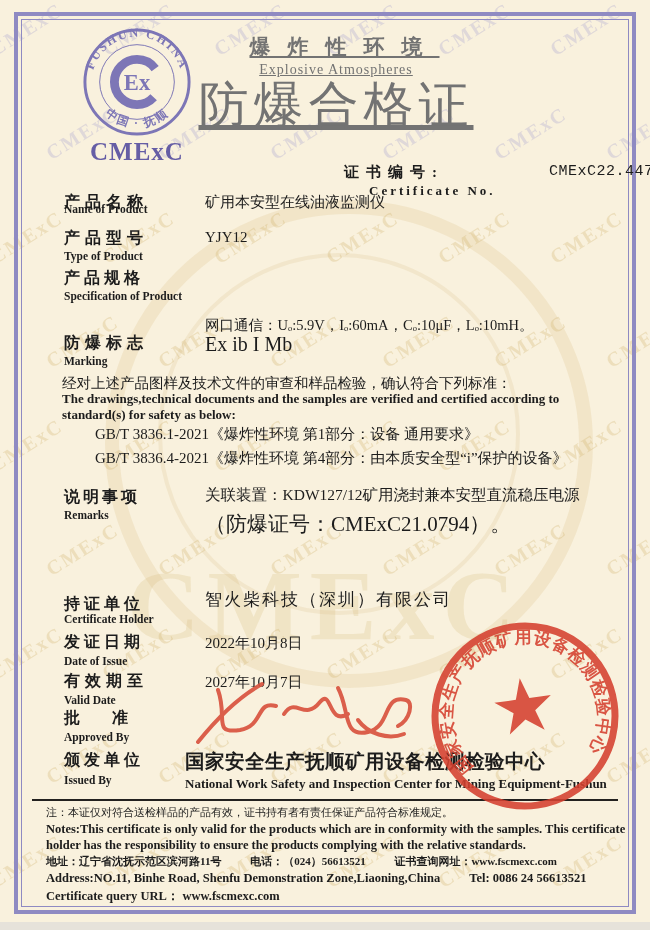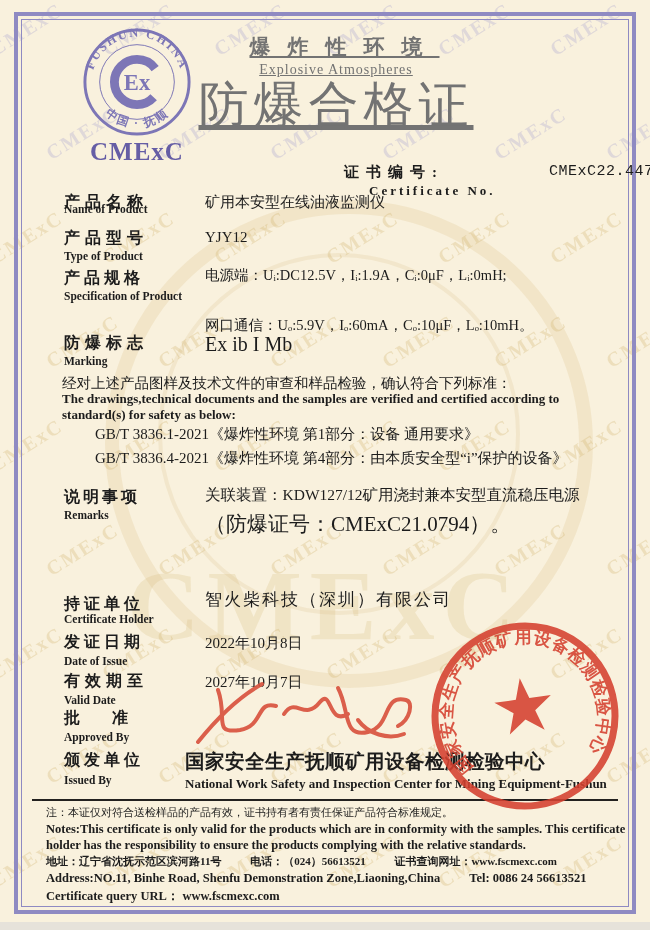--- a/index.html
+++ b/index.html
@@ -159,21 +159,20 @@
     <div class="lab-cn" style="top:192px">产品名称</div>
     <div class="lab-en" style="top:203px">Name of Product</div>
     <div class="val" style="top:193px;font-size:15px">矿用本安型在线油液监测仪</div>
 
     <div class="lab-cn" style="top:228px">产品型号</div>
     <div class="lab-en" style="top:250px">Type of Product</div>
     <div class="val" style="top:229px">YJY12</div>
 
     <div class="lab-cn" style="top:268px;letter-spacing:4px">产品规格</div>
     <div class="lab-en" style="top:290px">Specification of Product</div>
-    <div class="val spec" style="top:266px">电源端：Uᵢ:DC12.5V，Iᵢ:1.9A，Cᵢ:0μF，Lᵢ:0mH;</div>
     <div class="val spec" style="top:316px">网口通信：Uₒ:5.9V，Iₒ:60mA，Cₒ:10μF，Lₒ:10mH。</div>
 
     <div class="lab-cn" style="top:333px">防爆标志</div>
     <div class="lab-en" style="top:355px">Marking</div>
     <div class="val" style="top:333px;font-size:20px">Ex ib I Mb</div>
 
     <div class="para-cn" style="top:374px">经对上述产品图样及技术文件的审查和样品检验，确认符合下列标准：</div>
     <div class="para-en" style="top:391px">The drawings,technical documents and the samples are verified and certified according to standard(s) for safety as below:</div>
     <div class="gb" style="top:425px">GB/T 3836.1-2021《爆炸性环境 第1部分：设备 通用要求》</div>
     <div class="gb" style="top:449px">GB/T 3836.4-2021《爆炸性环境 第4部分：由本质安全型“i”保护的设备》</div>

